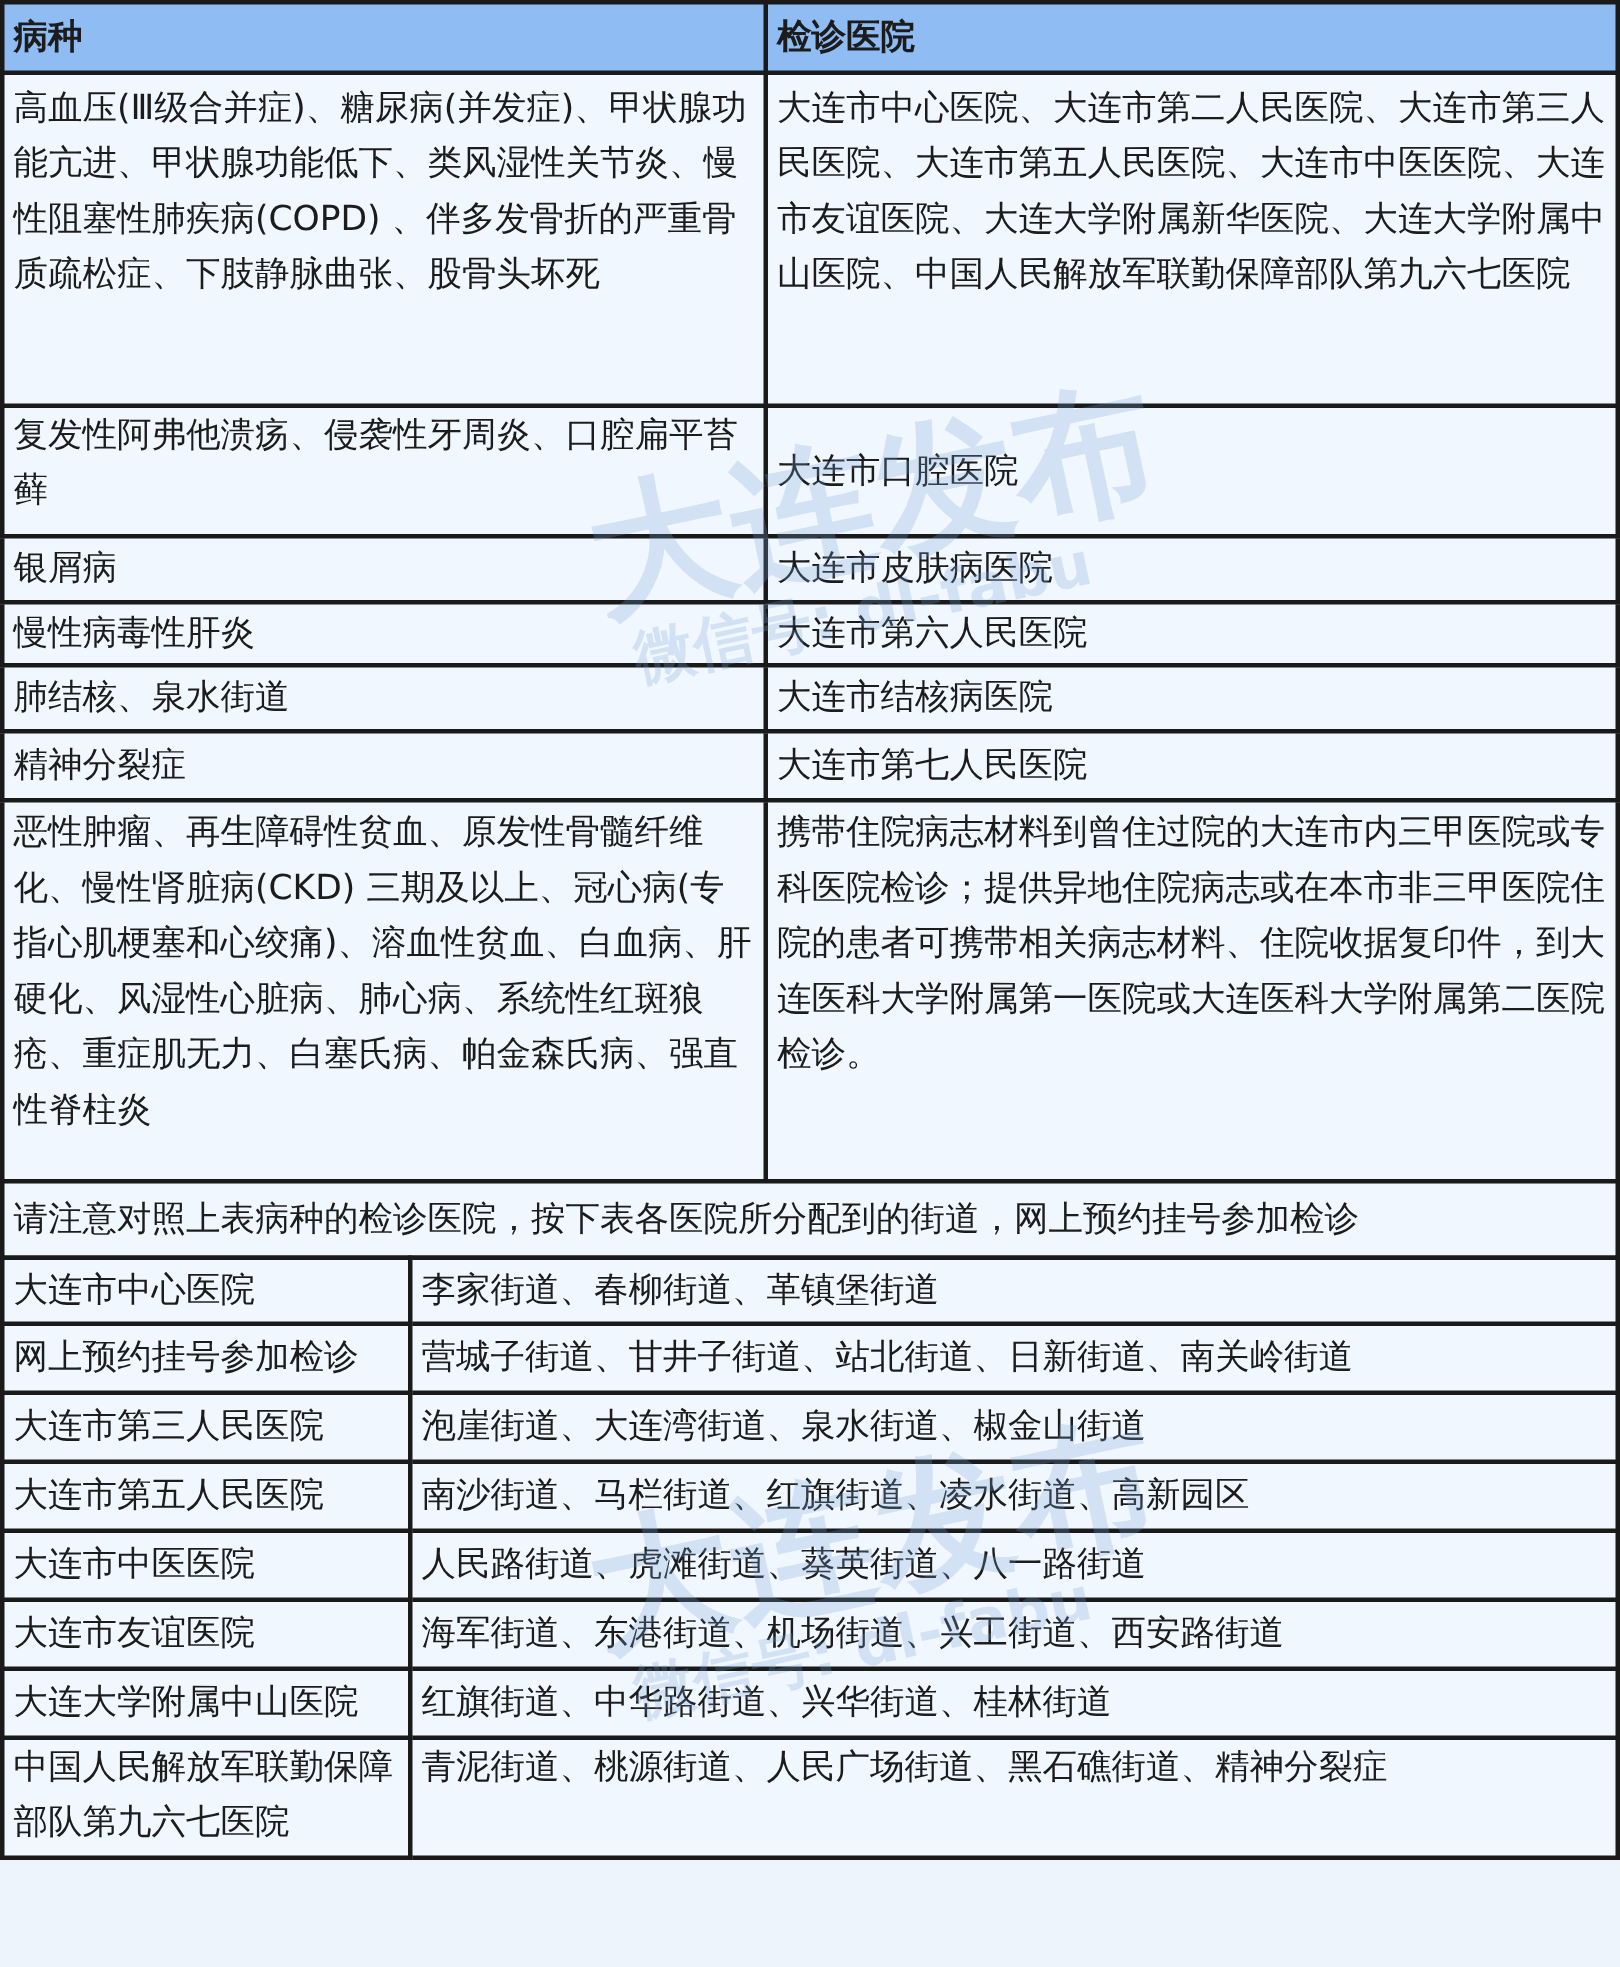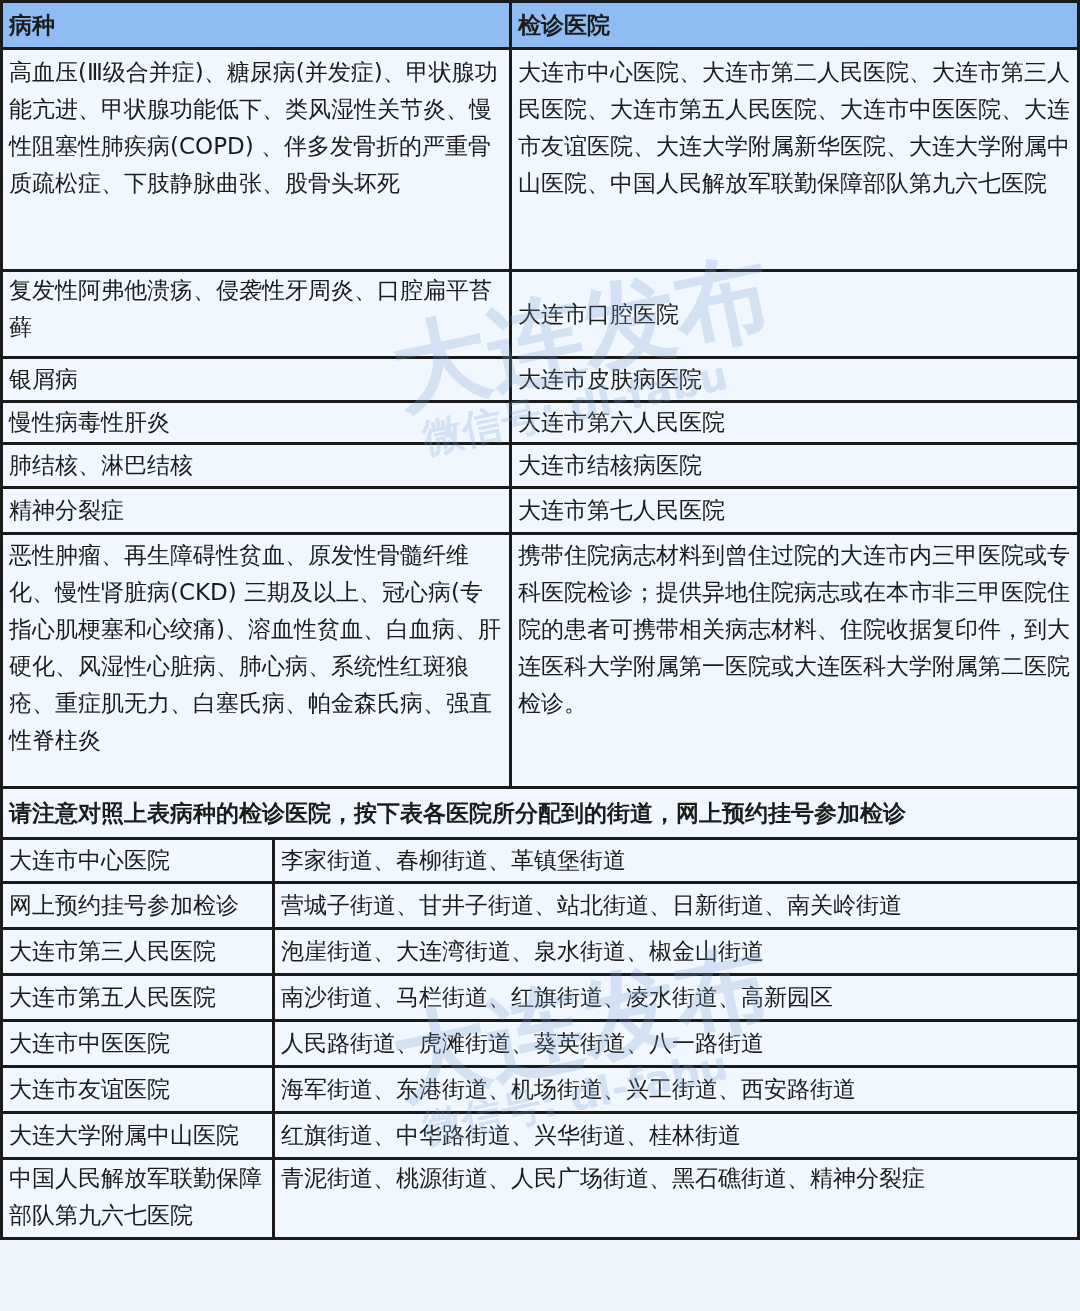--- a/index.html
+++ b/index.html
@@ -9,21 +9,21 @@
     color: #1c1c1c; position: relative;
   }
   .wrap { position: absolute; left: 0; top: 0; width: 1080px; }
   table { border-collapse: collapse; width: 1080px; table-layout: fixed; }
   td, th {
     border: 3px solid #1a1a1a; padding: 0 6px; vertical-align: top;
     font-size: 23px; line-height: 37px; text-align: left; font-weight: normal;
     background: rgba(240,246,254,0.92);
   }
   th { background: #8fbcf3; font-weight: bold; height: 44px; vertical-align: middle; }
-  .notice td { font-weight: bold; height: 44px; vertical-align: middle; }
+  .notice td { font-weight: normal; height: 44px; vertical-align: middle; }
   .mid { vertical-align: middle; }
   .watermark {
     position: absolute; pointer-events: none; color: rgba(120,165,215,0.25);
     font-weight: bold; transform: rotate(-12deg); white-space: nowrap;
   }
 </style>
 </head>
 <body>
 
 <div class="wrap">
@@ -43,21 +43,21 @@
     </tr>
     <tr style="height:44px">
       <td class="mid">银屑病</td>
       <td class="mid">大连市皮肤病医院</td>
     </tr>
     <tr style="height:42px">
       <td class="mid">慢性病毒性肝炎</td>
       <td class="mid">大连市第六人民医院</td>
     </tr>
     <tr style="height:44px">
-      <td class="mid">肺结核、淋巴结核</td>
+      <td class="mid">肺结核、泉水街道</td>
       <td class="mid">大连市结核病医院</td>
     </tr>
     <tr style="height:46px">
       <td class="mid">精神分裂症</td>
       <td class="mid">大连市第七人民医院</td>
     </tr>
     <tr style="height:254px">
       <td style="padding-top:2px">恶性肿瘤、再生障碍性贫血、原发性骨髓纤维化、慢性肾脏病(CKD) 三期及以上、冠心病(专指心肌梗塞和心绞痛)、溶血性贫血、白血病、肝硬化、风湿性心脏病、肺心病、系统性红斑狼疮、重症肌无力、白塞氏病、帕金森氏病、强直性脊柱炎</td>
       <td style="padding-top:2px">携带住院病志材料到曾住过院的大连市内三甲医院或专科医院检诊；提供异地住院病志或在本市非三甲医院住院的患者可携带相关病志材料、住院收据复印件，到大连医科大学附属第一医院或大连医科大学附属第二医院检诊。</td>
     </tr>

